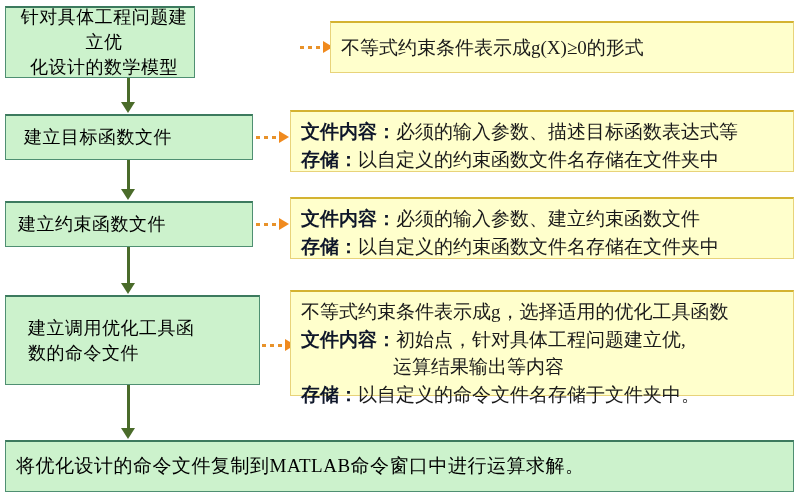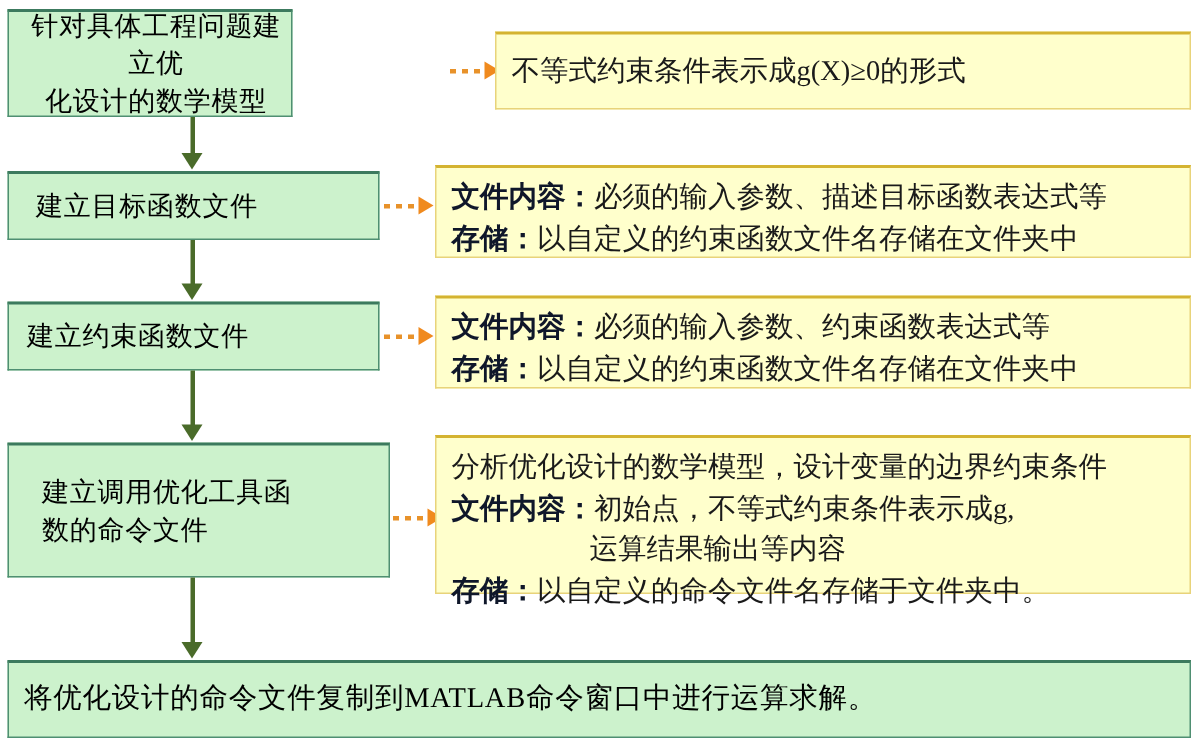--- a/index.html
+++ b/index.html
@@ -194,27 +194,27 @@
 
   <div class="note n2">
     <div class="note-body">
         <span class="line"><span class="lbl">文件内容：</span><span>必须的输入参数、描述目标函数表达式等</span></span>
         <span class="line"><span class="lbl">存储：</span><span>以自定义的约束函数文件名存储在文件夹中</span></span>
       </div>
   </div>
 
   <div class="note n3">
     <div class="note-body">
-        <span class="line"><span class="lbl">文件内容：</span><span>必须的输入参数、约束函数表达式等</span></span>
+        <span class="line"><span class="lbl">文件内容：</span><span>必须的输入参数、建立约束函数文件</span></span>
         <span class="line"><span class="lbl">存储：</span><span>以自定义的约束函数文件名存储在文件夹中</span></span>
       </div>
   </div>
 
   <div class="note n4">
     <div class="note-body">
-        <span class="line"><span>分析优化设计的数学模型，设计变量的边界约束条件</span></span>
-        <span class="line"><span class="lbl">文件内容：</span><span>初始点，不等式约束条件表示成g,</span></span>
+        <span class="line"><span>不等式约束条件表示成g，选择适用的优化工具函数</span></span>
+        <span class="line"><span class="lbl">文件内容：</span><span>初始点，针对具体工程问题建立优,</span></span>
         <span class="line indent"><span>运算结果输出等内容</span></span>
         <span class="line"><span class="lbl">存储：</span><span>以自定义的命令文件名存储于文件夹中。</span></span>
       </div>
   </div>
 
 </div>
 
 </body></html>

